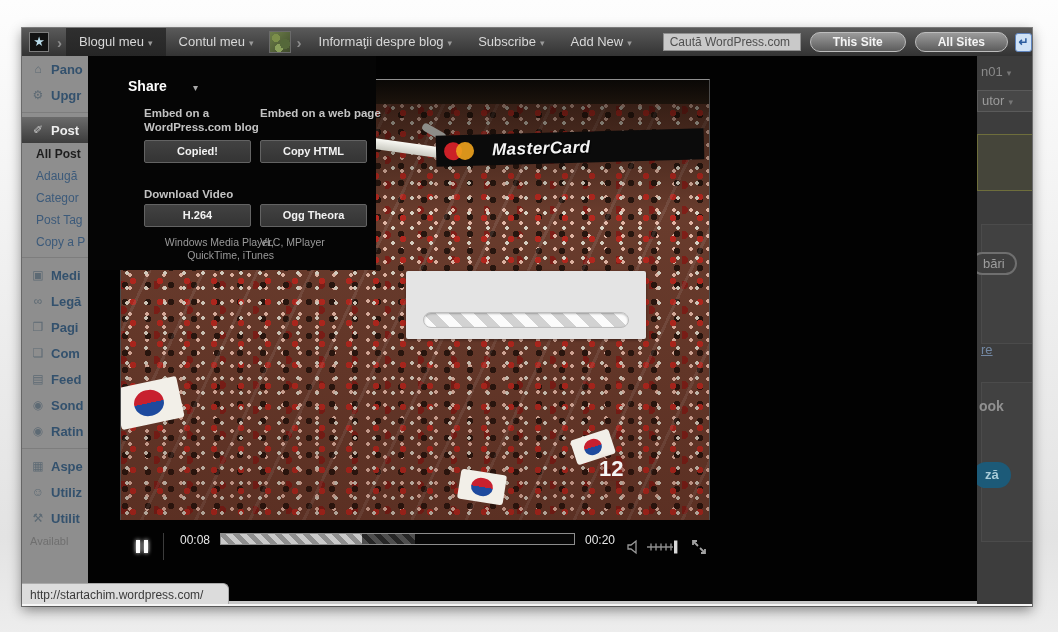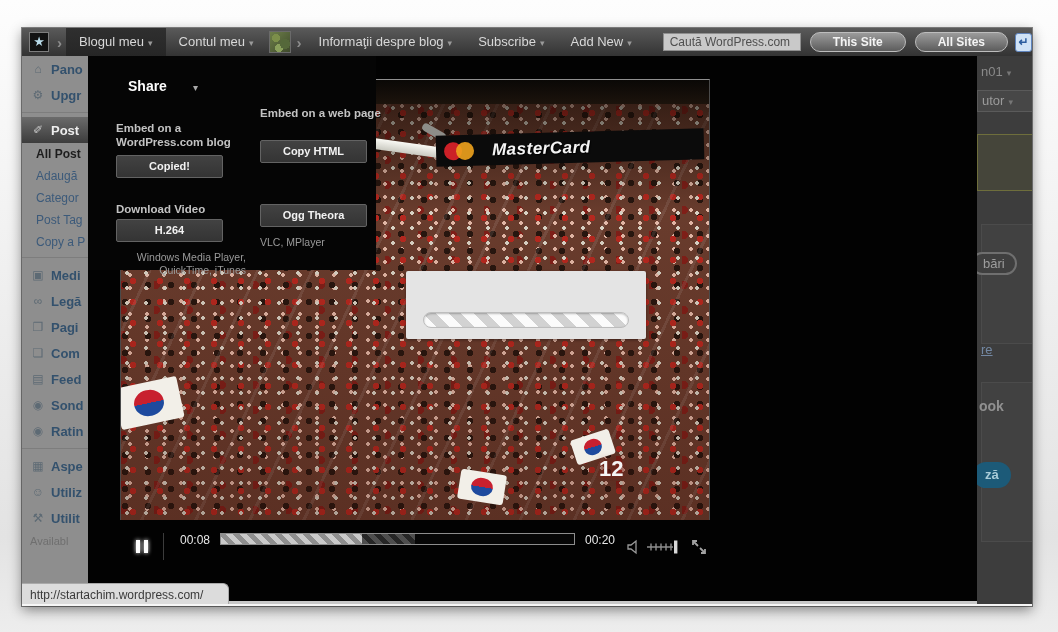--- a/index.html
+++ b/index.html
@@ -131,21 +131,21 @@
     background:#050505; color:#bfbfbf; }
   .share-head { position:absolute; left:40px; top:22px; font-size:14px; font-weight:bold;
     color:#fdfdfd; cursor:pointer; }
   .share-head .caret { color:#a9a9a9; font-size:10px; margin-left:26px; font-weight:normal; }
   .sp-label { position:absolute; width:130px; font-size:11.5px; font-weight:bold;
     color:#c3c3c3; line-height:14px; }
   .sp-btn { position:absolute; width:107px; height:23px; line-height:21px; text-align:center;
     background:linear-gradient(#424242,#343434); border:1px solid #636363; border-radius:2px;
     color:#f2f2f2; font-weight:bold; font-size:11px; cursor:pointer; }
   .sp-small { position:absolute; font-size:10.5px; color:#9a9a9a; line-height:13px; width:130px; }
-  .col1 { left:28px;margin-top:15px; } .col2 { left:172px; }
+  .col1 { left:56px; } .col2 { left:172px; }
 
   
   .controls { position:absolute; left:32px; top:477px; width:590px; height:27px;
     display:flex; color:#e8e8e8; font-size:12px; }
   .ctl-pause { width:44px; height:27px; display:flex; align-items:center; justify-content:center;
     gap:4px; border-right:1px solid #3c3c3c; cursor:pointer; flex:0 0 auto; }
   .ctl-pause i { width:4px; height:13px; background:#fdfdfd; box-shadow:0 0 4px #fff; }
   .ctl-time { margin:0 10px 0 16px; flex:0 0 auto; }
   .ctl-time2 { margin:0 8px 0 10px; flex:0 0 auto; }
   .ctl-track { flex:1; height:12px; border:1px solid #8d8d8d; background:#060606;

